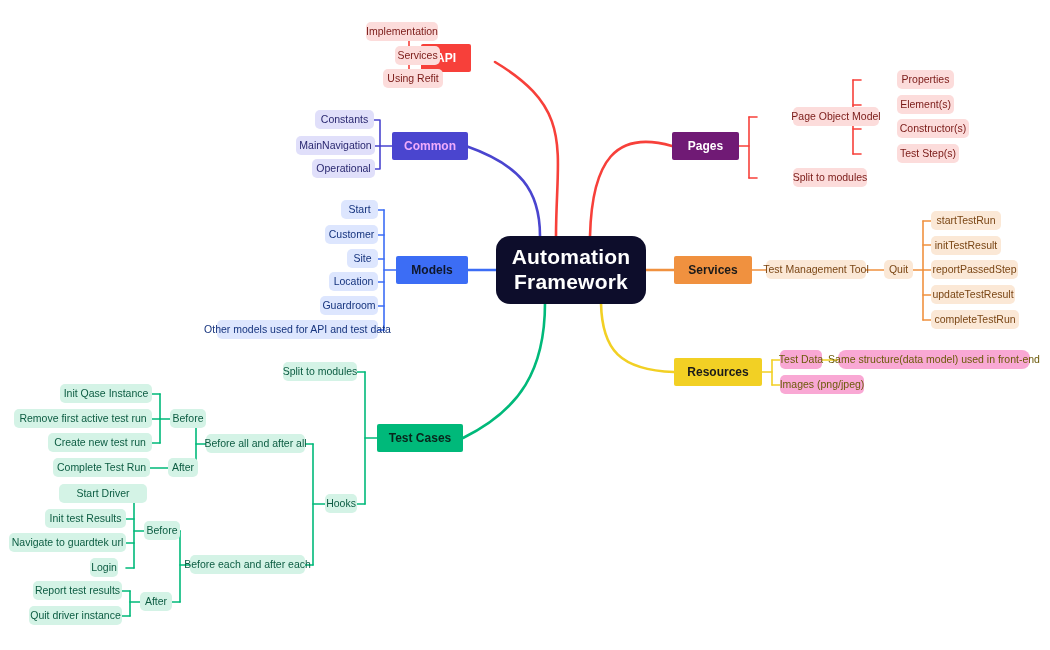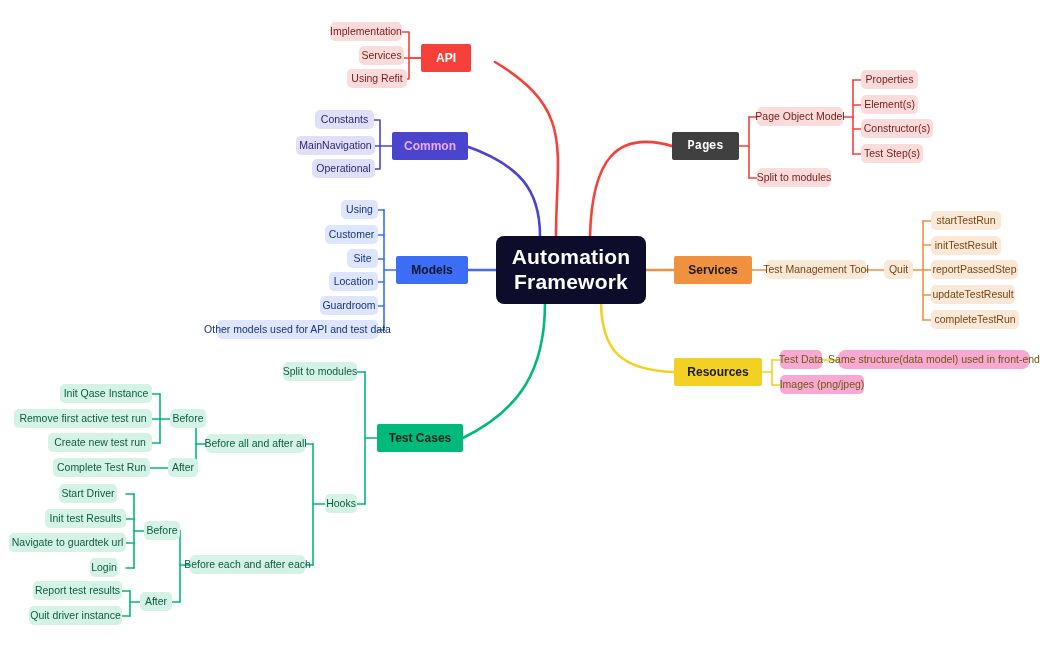--- a/index.html
+++ b/index.html
@@ -19,52 +19,52 @@
     display:flex;align-items:center;justify-content:center;
     border-radius:6px;
     white-space:nowrap;
     line-height:1;
   }
 
   
   .root{
     background:#0d0d2b;
     color:#ffffff;
-    border-radius:8px;
+    border-radius:14px;
     font-size:21px;
     font-weight:700;
     letter-spacing:.2px;
     flex-direction:column;
     text-align:center;
     line-height:1.18;
     padding:6px 10px;
   }
 
   
   .l1{
     font-size:12px;font-weight:700;
     border-radius:2px;
     padding:0 10px;
   }
   .l1.red{background:#f7403a;color:#fff;}
   .l1.indigo{background:#4a45cf;color:#f0abfc;}
   .l1.blue{background:#3c6df5;color:#0f172a;}
-  .l1.redpages{background:#404040;color:#fff;font-family:Liberation Mono, monospace;}
+  .l1.redpages{background:#701a75;color:#fff;}
   .l1.orange{background:#f0913f;color:#1a1a1a;}
   .l1.yellow{background:#f2d024;color:#1a1a1a;}
   .l1.green{background:#00b97a;color:#08261c;}
 
   
   .leaf{
     font-size:10.5px;font-weight:400;
     border-radius:5px;
     padding:0 7px;
     height:19px;
   }
-  .leaf.red{background:#fcdcdb;color:#7a1a17;}
+  .leaf.red{background:#fcdcdb;color:#7a1a17;margin-left:36px;}
   .leaf.indigo{background:#e0dffa;color:#2a2870;}
   .leaf.blue{background:#dde6fe;color:#16347e;}
   .leaf.orange{background:#fbe8d6;color:#7a4615;}
   .leaf.yellow{background:#f9a8d4;color:#6b5a09;}
   .leaf.green{background:#d4f3e6;color:#0c5c42;}
 </style>
 </head>
 <body>
 
 <div id="canvas">
@@ -202,21 +202,21 @@
     <span>MainNavigation</span>
   </div>
   <div class="node leaf indigo" style="left:312px;top:159px;width:63px;">
     <span>Operational</span>
   </div>
 
   <div class="node l1 blue" style="left:396px;top:256px;width:72px;height:28px;">
     <span>Models</span>
   </div>
   <div class="node leaf blue" style="left:341px;top:200px;width:37px;">
-    <span>Using</span>
+    <span>Start</span>
   </div>
   <div class="node leaf blue" style="left:325px;top:225px;width:53px;">
     <span>Customer</span>
   </div>
   <div class="node leaf blue" style="left:347px;top:249px;width:31px;">
     <span>Site</span>
   </div>
   <div class="node leaf blue" style="left:329px;top:272px;width:49px;">
     <span>Location</span>
   </div>
@@ -261,21 +261,21 @@
 
   <div class="node leaf green" style="left:190px;top:555px;width:115px;">
     <span>Before each and after each</span>
   </div>
   <div class="node leaf green" style="left:144px;top:521px;width:36px;">
     <span>Before</span>
   </div>
   <div class="node leaf green" style="left:140px;top:592px;width:32px;">
     <span>After</span>
   </div>
-  <div class="node leaf green" style="left:59px;top:484px;width:58px;">
+  <div class="node leaf green" style="left:59px;top:484px;width:88px;">
     <span>Start Driver</span>
   </div>
   <div class="node leaf green" style="left:45px;top:509px;width:81px;">
     <span>Init test Results</span>
   </div>
   <div class="node leaf green" style="left:9px;top:533px;width:117px;">
     <span>Navigate to guardtek url</span>
   </div>
   <div class="node leaf green" style="left:90px;top:558px;width:28px;">
     <span>Login</span>

